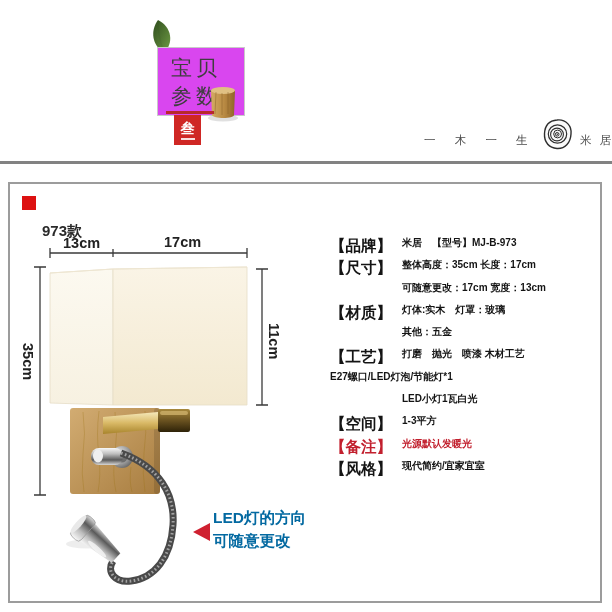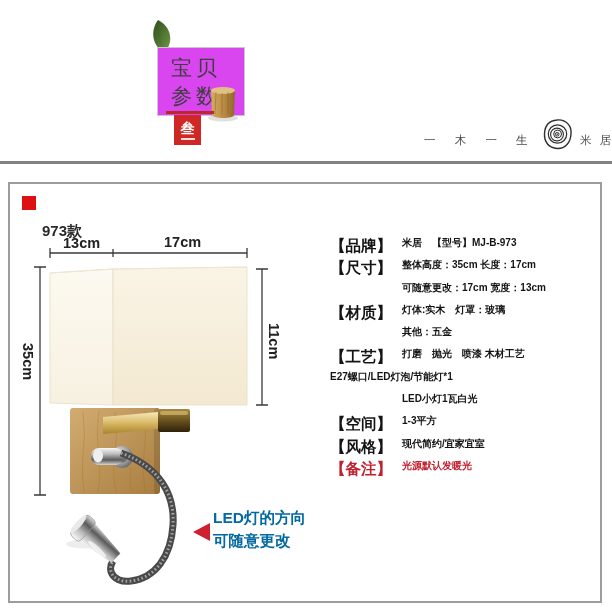--- a/index.html
+++ b/index.html
@@ -242,21 +242,21 @@
     <span class="spec-value">E27螺口/LED灯泡/节能灯*1</span>
   </div>
   <div class="spec-row">
     <span class="spec-label"></span>
     <span class="spec-value">LED小灯1瓦白光</span>
   </div>
   <div class="spec-row">
     <span class="spec-label">【空间】</span>
     <span class="spec-value">1-3平方</span>
   </div>
-  <div class="spec-row">
-    <span class="spec-label">【风格】</span>
-    <span class="spec-value">现代简约/宜家宜室</span>
-  </div>
   <div class="spec-row red">
     <span class="spec-label">【备注】</span>
     <span class="spec-value">光源默认发暖光</span>
   </div>
+  <div class="spec-row">
+    <span class="spec-label">【风格】</span>
+    <span class="spec-value">现代简约/宜家宜室</span>
+  </div>
 </div>
 
 </body></html>

